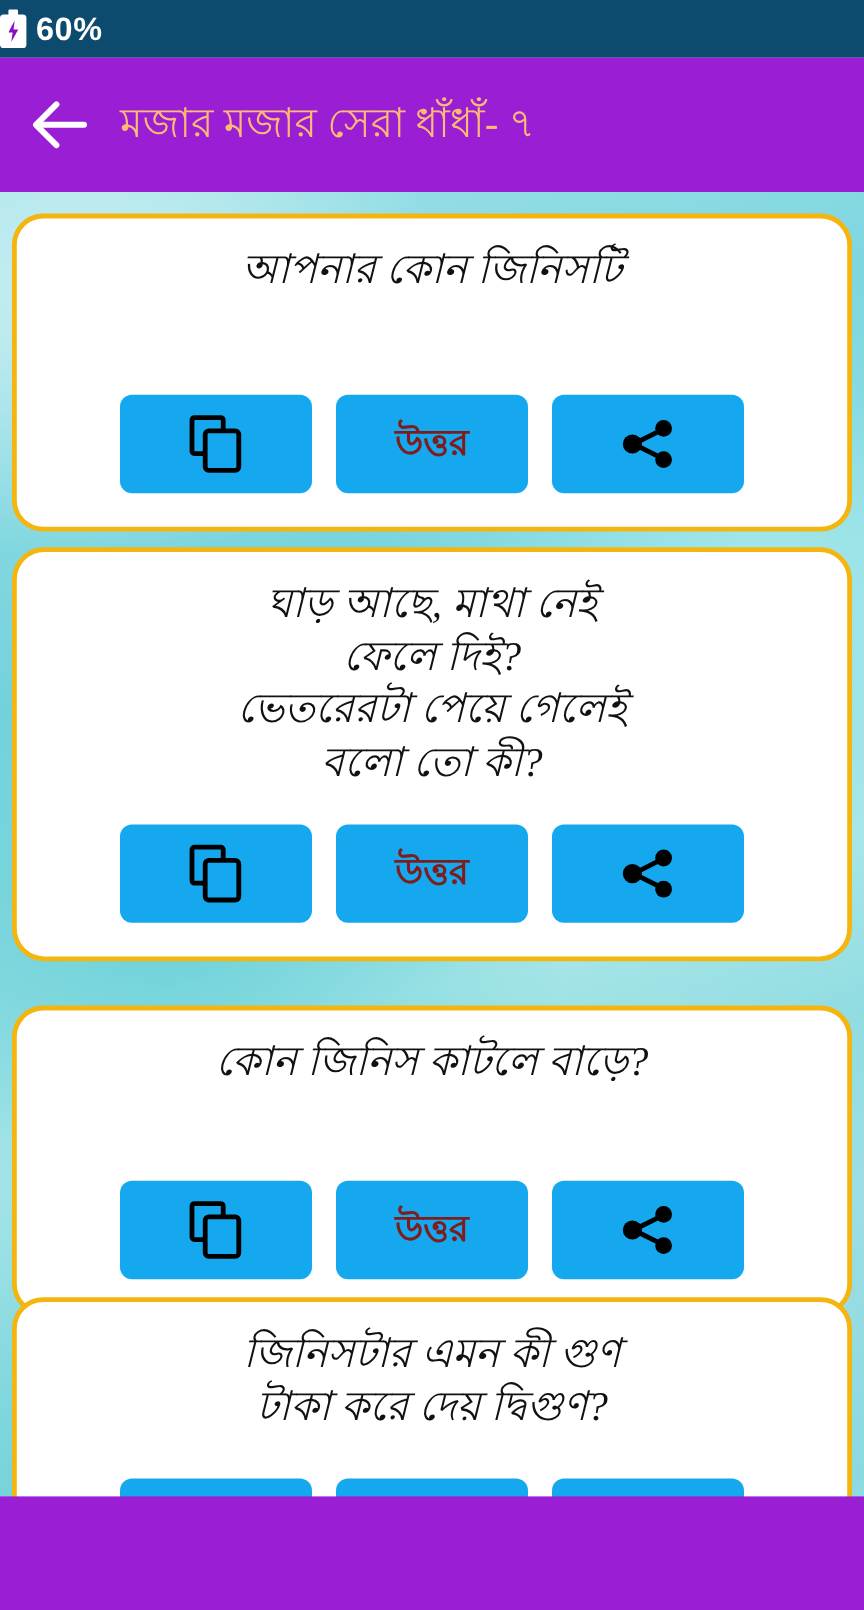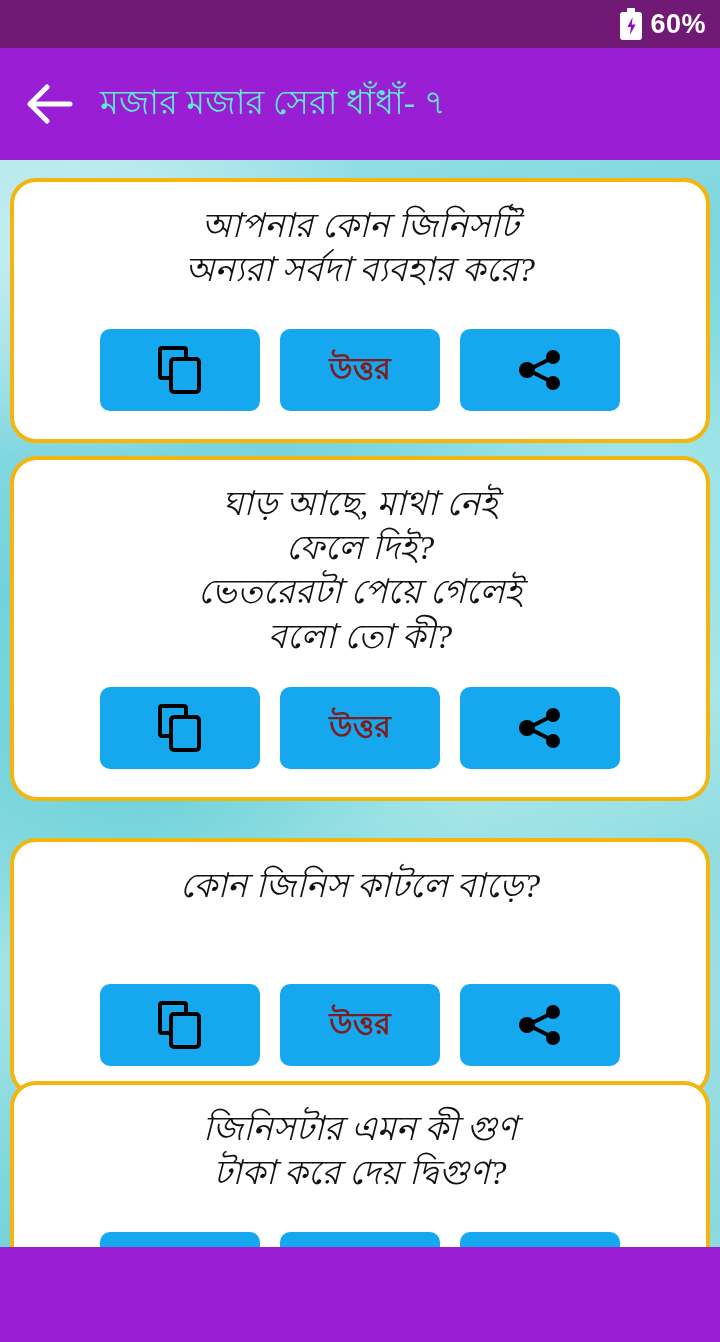--- a/index.html
+++ b/index.html
@@ -6,23 +6,23 @@
   html, body { width:720px; height:1342px; overflow:hidden; }
   body {
     font-family:"Liberation Sans", sans-serif;
     background:#8fd9e0;
     position:relative;
   }
 
   
   #status-bar {
     position:absolute; left:0; top:0; width:720px; height:48px;
-    background:#701a75;
-    display:flex; align-items:center; justify-content:flex-end;
-    padding-right:14px;
+    background:#0c4a6e;
+    display:flex; align-items:center; 
+    padding-right:24px;
   }
   #battery-wrap { display:flex; align-items:center; gap:8px; }
   .batt-icon { position:relative; width:22px; height:32px; }
   .batt-icon .body {
     position:absolute; left:0; top:4px; width:22px; height:28px;
     background:#ffffff; border-radius:3px;
   }
   .batt-icon .cap {
     position:absolute; left:7px; top:0px; width:8px; height:5px;
     background:#ffffff; border-radius:1px 1px 0 0;
@@ -40,21 +40,21 @@
     background:#9A1FD4;
     display:flex; align-items:center;
   }
   #back-button {
     width:100px; height:112px;
     display:flex; align-items:center; justify-content:center;
     flex:0 0 auto; cursor:pointer;
   }
   .arrow-svg { display:block; }
   #app-bar-title {
-    color:#5eead4; font-size:34px; font-weight:500;
+    color:#fdba74; font-size:34px; font-weight:500;
     white-space:nowrap;
     font-family:"Liberation Serif", serif;
   }
 
   
   #content {
     position:absolute; left:0; top:160px; width:720px; height:1182px;
     overflow:hidden;
     background:
       radial-gradient(ellipse 420px 300px at 12% 8%,  rgba(255,255,255,.55), rgba(255,255,255,0) 70%),
@@ -133,21 +133,20 @@
     </svg>
   </div>
   <div id="app-bar-title">মজার মজার সেরা ধাঁধাঁ- ৭</div>
 </div>
 
 <div id="content">
 
   <div class="card" style="top:18px; height:265px;">
     <div class="riddle-text">
       <div>আপনার কোন জিনিসটি</div>
-      <div>অন্যরা সর্বদা ব্যবহার করে?</div>
     </div>
     <div class="btn-row" style="margin-bottom:28px;">
       <div class="btn">
         <div class="copy-icon">
           <div class="back-sheet"></div>
           <div class="front-sheet"></div>
         </div>
       </div>
       <div class="btn">
         <span class="btn-label">উত্তর</span>

